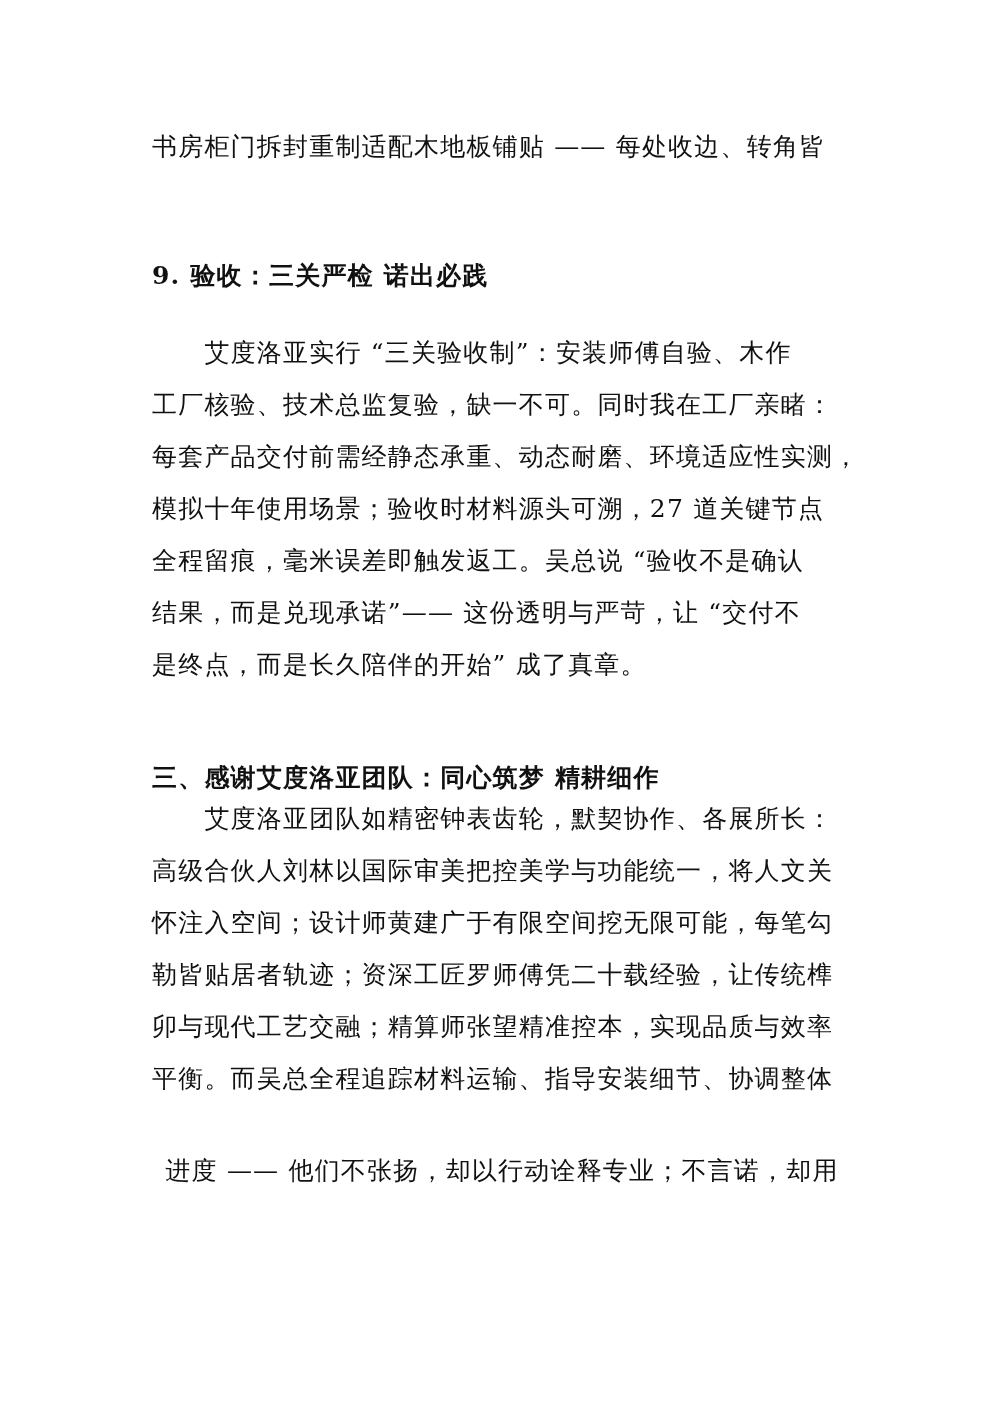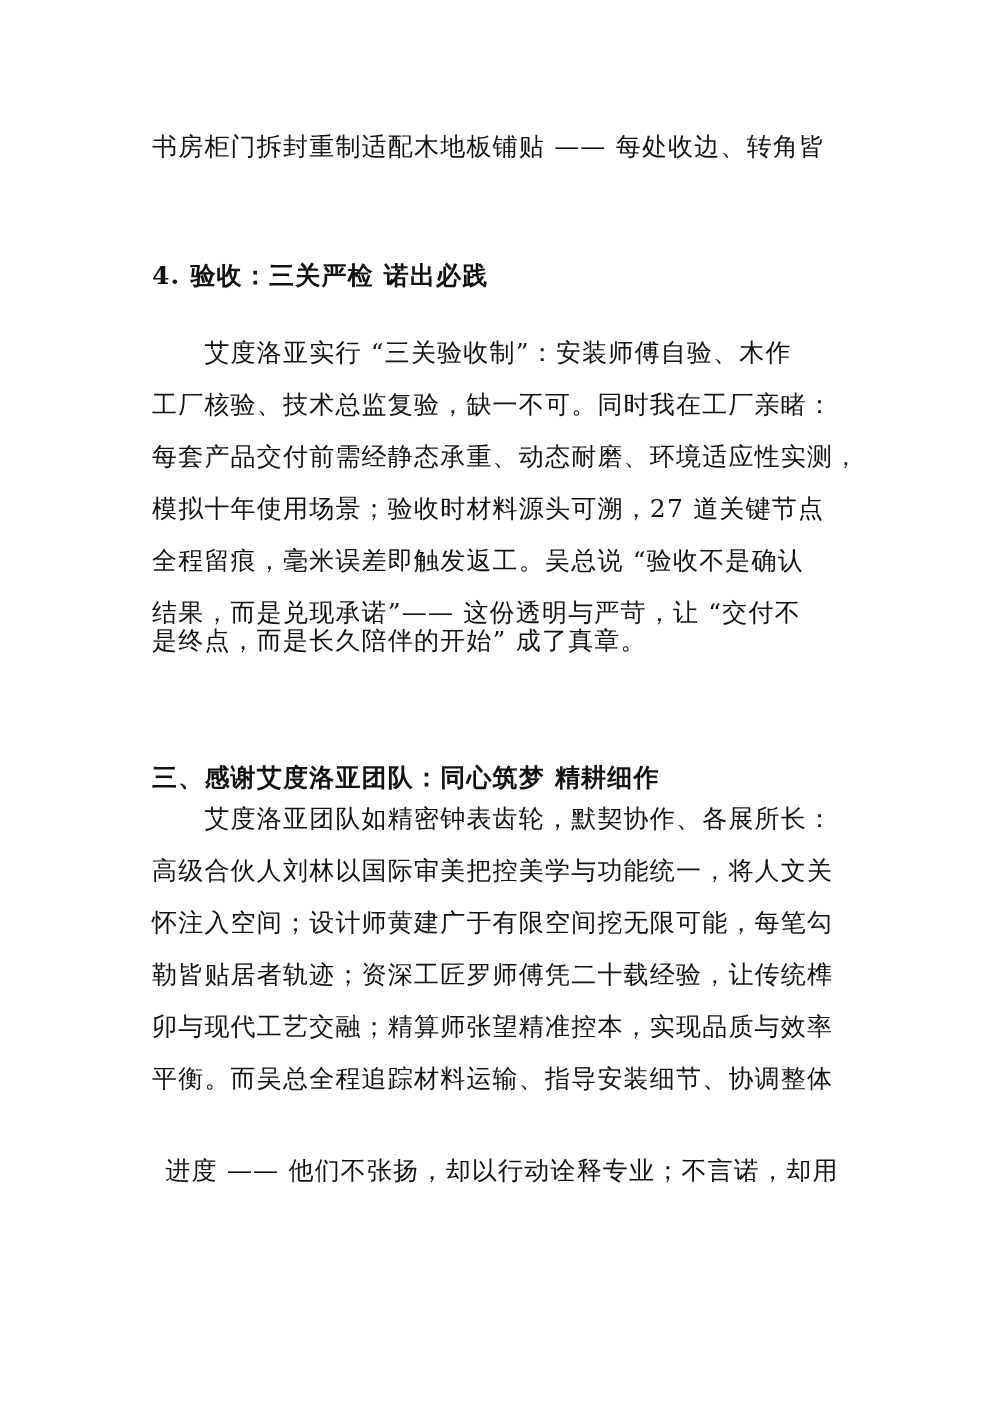--- a/index.html
+++ b/index.html
@@ -34,29 +34,29 @@
     font-weight: bold;
   }
 </style>
 </head>
 <body>
 
 <div class="page">
 
   <div class="line" style="top:132px;">书房柜门拆封重制适配木地板铺贴 —— 每处收边、转角皆</div>
 
-  <div class="line heading" style="top:261px;">4. 验收：三关严检 诺出必践</div>
+  <div class="line heading" style="top:261px;">9. 验收：三关严检 诺出必践</div>
 
   <div class="line" style="top:338px;">　　艾度洛亚实行 “三关验收制”：安装师傅自验、木作</div>
   <div class="line" style="top:390px;">工厂核验、技术总监复验，缺一不可。同时我在工厂亲睹：</div>
   <div class="line" style="top:442px;">每套产品交付前需经静态承重、动态耐磨、环境适应性实测，</div>
   <div class="line" style="top:494px;">模拟十年使用场景；验收时材料源头可溯，27 道关键节点</div>
   <div class="line" style="top:546px;">全程留痕，毫米误差即触发返工。吴总说 “验收不是确认</div>
   <div class="line" style="top:598px;">结果，而是兑现承诺”—— 这份透明与严苛，让 “交付不</div>
-  <div class="line" style="top:626px;">是终点，而是长久陪伴的开始” 成了真章。</div>
+  <div class="line" style="top:650px;">是终点，而是长久陪伴的开始” 成了真章。</div>
 
   <div class="line heading" style="top:763px;">三、感谢艾度洛亚团队：同心筑梦 精耕细作</div>
 
   <div class="line" style="top:804px;">　　艾度洛亚团队如精密钟表齿轮，默契协作、各展所长：</div>
   <div class="line" style="top:856px;">高级合伙人刘林以国际审美把控美学与功能统一，将人文关</div>
   <div class="line" style="top:908px;">怀注入空间；设计师黄建广于有限空间挖无限可能，每笔勾</div>
   <div class="line" style="top:960px;">勒皆贴居者轨迹；资深工匠罗师傅凭二十载经验，让传统榫</div>
   <div class="line" style="top:1012px;">卯与现代工艺交融；精算师张望精准控本，实现品质与效率</div>
   <div class="line" style="top:1064px;">平衡。而吴总全程追踪材料运输、指导安装细节、协调整体</div>
   <div class="line" style="top:1156px;text-align:center;">进度 —— 他们不张扬，却以行动诠释专业；不言诺，却用</div>

